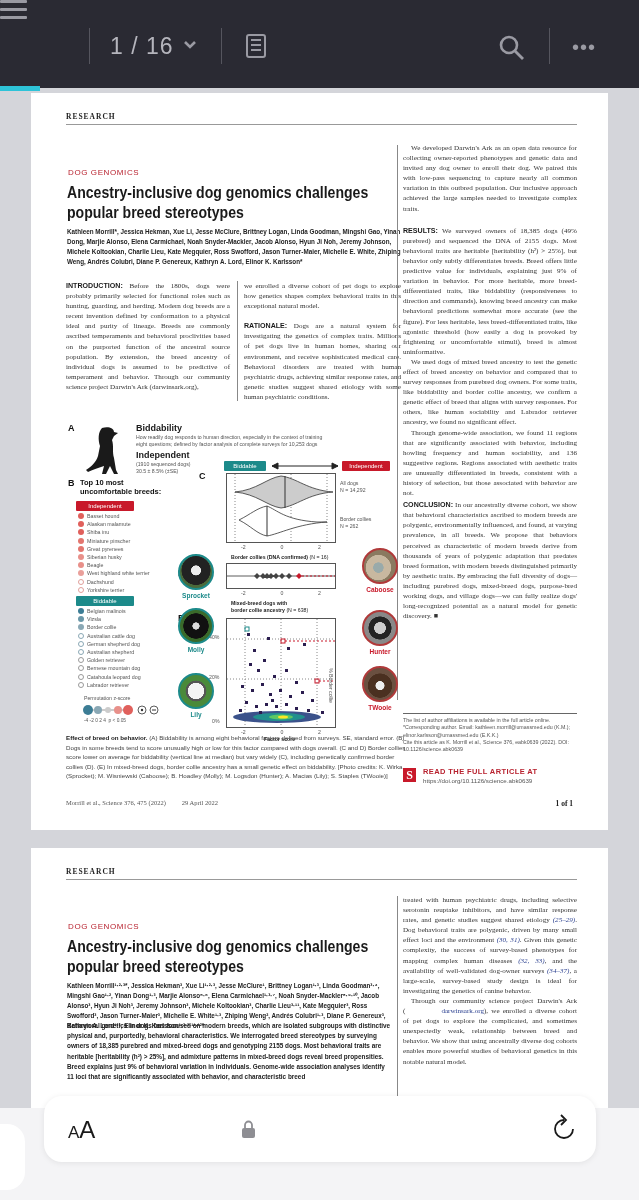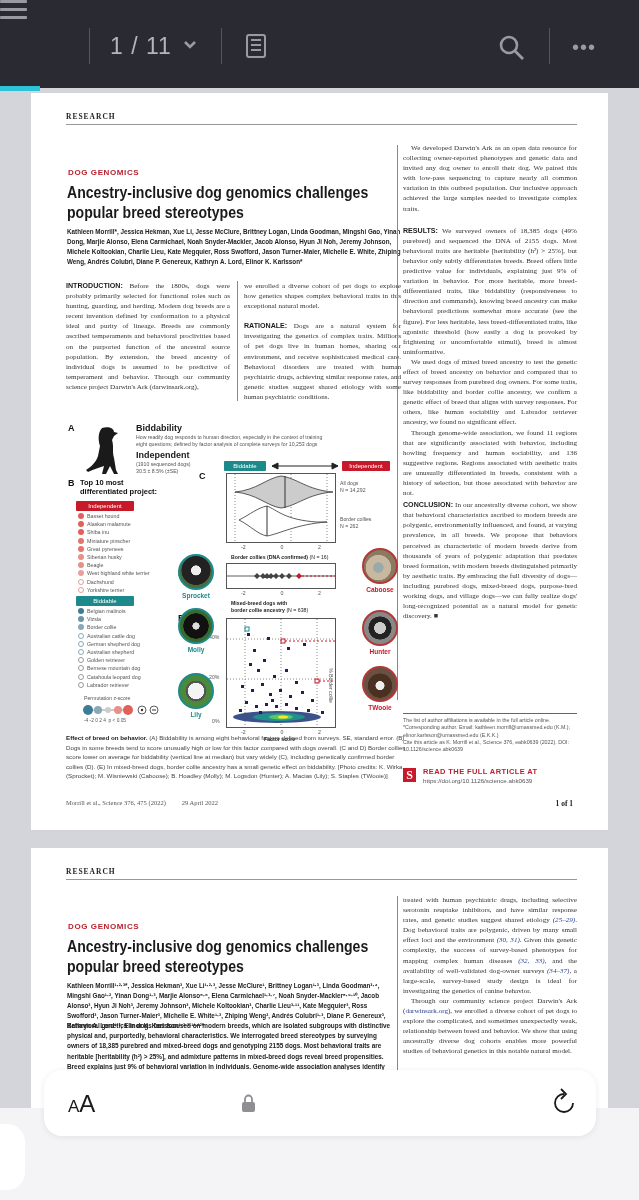--- a/index.html
+++ b/index.html
@@ -15,21 +15,21 @@
   .tb-search { position: absolute; left: 498px; top: 34px; width: 28px; height: 28px; }
   .tb-more { position: absolute; left: 572px; top: 44px; font-size: 20px; color: #9a9aa3; letter-spacing: 1px; line-height: 6px; }
   .progress { position: absolute; left: 0; top: 86px; width: 40px; height: 5px; background: #2ec3d8; }
 
   .page { position: absolute; left: 31px; background: #fff; width: 577px; }
   .page1 { top: 93px; height: 737px; }
   .page2 { top: 848px; height: 260px; }
   .research { position: absolute; left: 35px; top: 19px; font-family: "Liberation Serif", serif; font-weight: bold; font-size: 7.5px; letter-spacing: 1px; color: #222; }
   .rule { position: absolute; left: 35px; right: 31px; height: 1px; background: #999; }
   .banner { position: absolute; left: 36px; background: #c8192a; color: #fff; font-family: "Liberation Serif", serif; font-weight: bold; font-size: 14px; letter-spacing: 1.5px; padding: 3px 5px 2px; }
-  .kicker { position: absolute; left: 37px; color: #b8222f; font-weight: bold; font-size: 8px; letter-spacing: .6px; }
+  .kicker { position: absolute; left: 37px; color: #b8222f; font-weight: normal; font-size: 8px; letter-spacing: .6px; }
   .title { position: absolute; left: 36px; font-family: "Liberation Sans", sans-serif; font-weight: bold; font-size: 16px; line-height: 20px; color: #1a1a1a; transform: scaleX(.88); transform-origin: left; white-space: nowrap; }
   .authors { position: absolute; left: 36px; font-weight: bold; font-size: 6.3px; line-height: 10px; color: #222; width: 340px; }
   .col { position: absolute; font-family: "Liberation Serif", serif; font-size: 7.1px; line-height: 10.1px; color: #333; text-align: justify; }
   .col b.lbl { font-family: "Liberation Sans", sans-serif; font-weight: bold; color: #1a1a1a; }
   .col p { margin-bottom: 10px; }
   .col p.ind { text-indent: 8px; margin-bottom: 0; }
   .vline { position: absolute; width: 1px; background: #888; }
 
   .fig { position: absolute; left: 35px; top: 320px; width: 335px; height: 325px; font-size: 6px; color: #333; }
   .fig .lbl { position: absolute; font-weight: bold; font-size: 9px; color: #111; }
@@ -49,43 +49,43 @@
   .footer { position: absolute; left: 35px; top: 706px; font-family: "Liberation Serif", serif; font-size: 6.5px; color: #555; }
   .footer .date { margin-left: 16px; }
   .pagenum { position: absolute; right: 35px; top: 706px; font-family: "Liberation Serif", serif; font-weight: bold; font-size: 7.5px; color: #222; }
   .affil { position: absolute; left: 372px; top: 624px; width: 174px; font-size: 5.3px; line-height: 7.3px; color: #555; }
   .readbox { position: absolute; left: 372px; top: 675px; width: 190px; }
   .s-logo { position: absolute; left: 0; top: 0; width: 13px; height: 14px; background: #c8192a; color: #fff; font-family: "Liberation Serif", serif; font-weight: bold; font-size: 12px; text-align: center; line-height: 14px; }
   .read-head { position: absolute; left: 20px; top: -1px; font-weight: bold; font-size: 7.5px; letter-spacing: .4px; color: #b8222f; white-space: nowrap; }
   .read-url { position: absolute; left: 20px; top: 9px; font-size: 6.2px; color: #555; white-space: nowrap; }
 
   .abstract2 { position: absolute; left: 36px; top: 197px; width: 325px; font-size: 6.4px; line-height: 10.2px; color: #222; font-weight: bold; }
-  .link { color: #2a3f8f; }
+  .link { color: #2a3f8f; padding-left: 36px; }
   .ref { color: #2a3f8f; font-style: italic; }
 
   .bottombar { position: absolute; left: 0; top: 1108px; width: 639px; height: 92px; background: rgba(245,245,247,.96); }
-  .urlbar { position: absolute; left: 44px; top: 1070px; width: 552px; height: 66px; background: #fff; border-radius: 18px; box-shadow: 0 1px 6px rgba(0,0,0,.08); }
+  .urlbar { position: absolute; left: 44px; top: 1096px; width: 552px; height: 66px; background: #fff; border-radius: 18px; box-shadow: 0 1px 6px rgba(0,0,0,.08); }
   .leftstub { position: absolute; left: -30px; top: 1124px; width: 55px; height: 66px; background: #fff; border-radius: 18px; }
   .aa { position: absolute; left: 24px; top: 20px; font-size: 24px; color: #1a1a1a; }
   .aa small { font-size: 17px; }
   .lock { position: absolute; left: 198px; top: 24px; width: 13px; height: 18px; }
   .urltext { position: absolute; left: 222px; top: 16px; font-size: 25px; color: #1a1a1a; }
   .reload { position: absolute; left: 508px; top: 18px; width: 24px; height: 28px; }
 </style>
 </head>
 <body>
 
 <div class="topbar">
   <div class="tb-menu">
       <span></span>
       <span></span>
       <span></span>
     </div>
   <div class="tb-div" style="left:89px"></div>
-  <div class="tb-page">1 / 11</div>
+  <div class="tb-page">1 / 16</div>
   <svg class="tb-chev" viewBox="0 0 14 14">
       <path d="M2 4 L7 9 L12 4" stroke="#9a9aa3" stroke-width="2.6" fill="none"></path>
     </svg>
   <div class="tb-div" style="left:221px"></div>
   <div class="tb-doc">
       <i></i>
       <i></i>
       <i></i>
     </div>
   <svg class="tb-search" viewBox="0 0 28 28">
@@ -146,21 +146,21 @@
     </div>
     <div class="biddh" style="top:32px">Independent</div>
     <div class="smalltxt" style="left:70px; top:43px;">
       <div>(1910 sequenced dogs)</div>
       <div>30.5 ± 8.5% (±SE)</div>
     </div>
 
     <div class="lbl" style="left:2px; top:60px">B</div>
     <div style="position:absolute; left:14px; top:60px; font-weight:bold; font-size:7.5px; line-height:9px; color:#111;">
       <div>Top 10 most</div>
-      <div>differentiated project:</div>
+      <div>uncomfortable breeds:</div>
     </div>
     <div class="pill red" style="left:10px; top:83px; width:58px;">Independent</div>
     <div class="breed" style="top:94px">
       <div><span class="dot" style="background:#e0605c"></span><span>Basset hound</span></div>
       <div><span class="dot" style="background:#e0605c"></span><span>Alaskan malamute</span></div>
       <div><span class="dot" style="background:#e0605c"></span><span>Shiba inu</span></div>
       <div><span class="dot" style="background:#e3766f"></span><span>Miniature pinscher</span></div>
       <div><span class="dot" style="background:#e3766f"></span><span>Great pyrenees</span></div>
       <div><span class="dot" style="background:#e8908a"></span><span>Siberian husky</span></div>
       <div><span class="dot" style="background:#e8908a"></span><span>Beagle</span></div>

